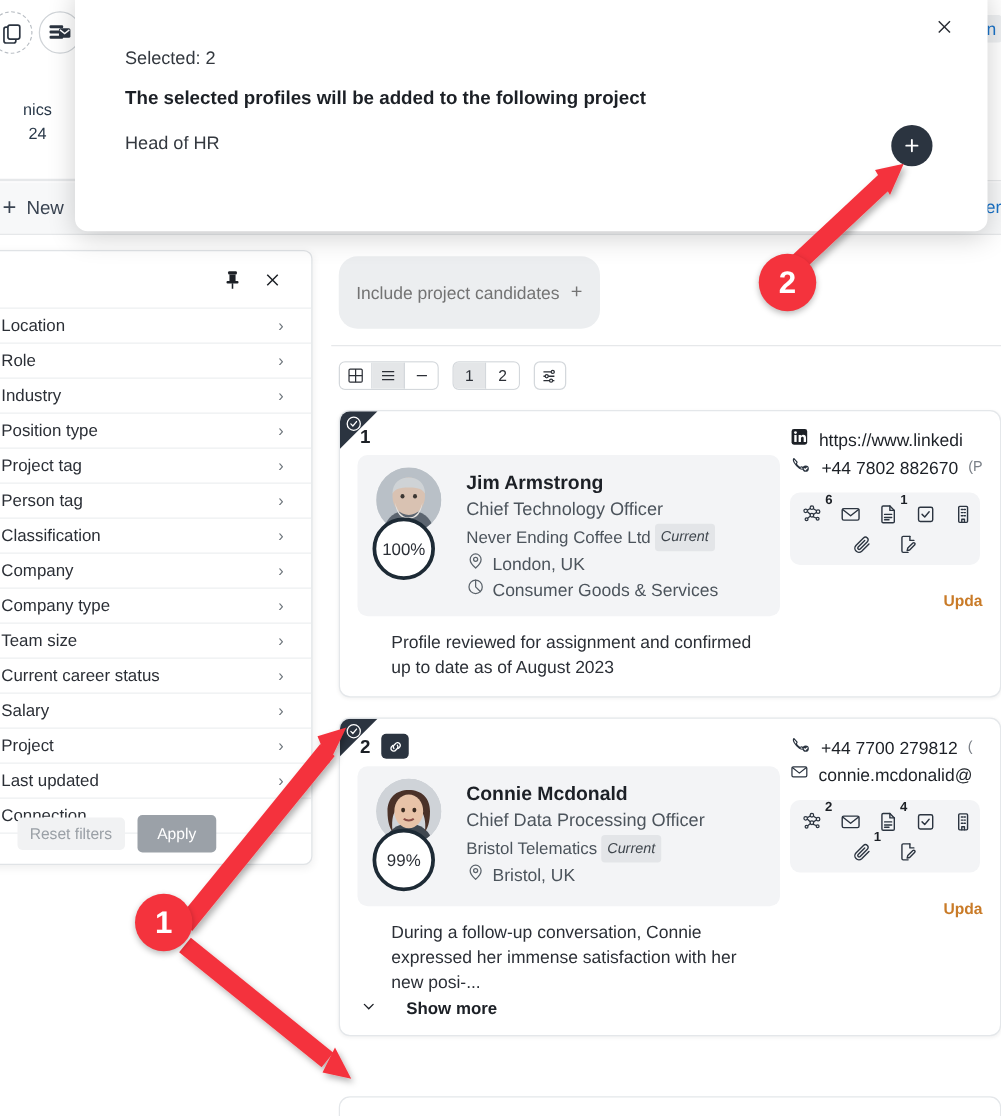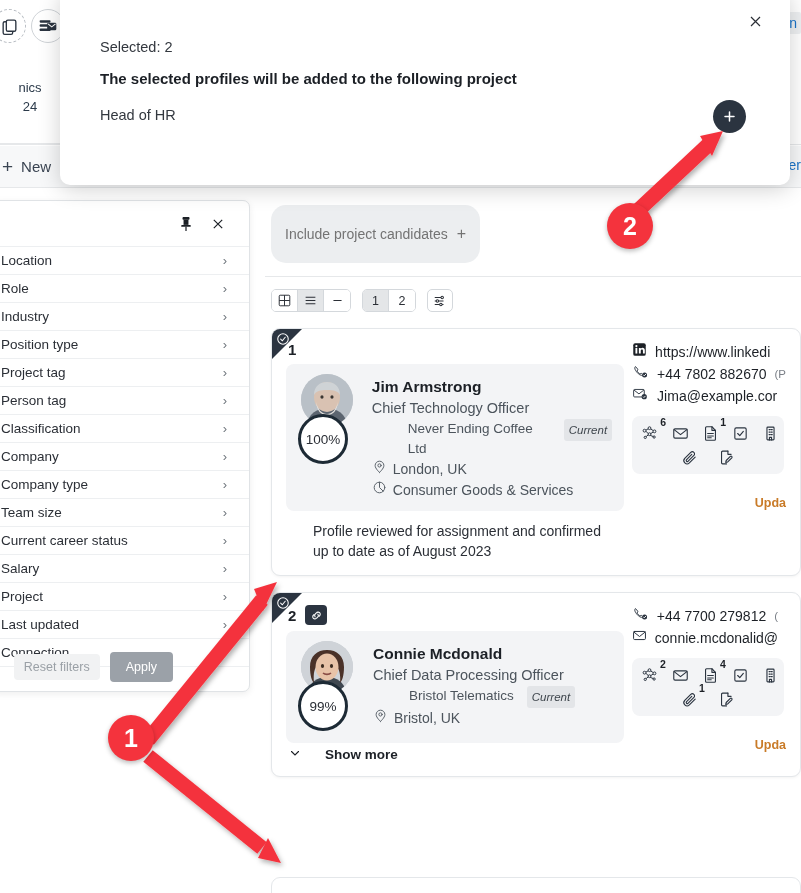--- a/index.html
+++ b/index.html
@@ -159,21 +159,21 @@
   .avatar { width: 52px; height: 52px; border-radius: 50%; overflow: hidden; background: #c7ccd1; position:absolute; left:3px; top:0; }
   .pct {
     position: absolute; left: 0px; top: 40px; width: 50px; height: 50px; border-radius: 50%;
     border: 3.5px solid #1d2a35; background: #fff;
     display: flex; align-items: center; justify-content: center;
     font-size: 13.5px; color: #2b2f36;
   }
   .person-info { padding-top: 2px; }
   .p-name { font-size: 15.5px; font-weight: 700; color: #1c2026; line-height: 22px; }
   .p-title { font-size: 14.5px; color: #4c545c; line-height: 21px; }
-  .p-company-row { display: flex; align-items: flex-start; gap: 13px; line-height: 20px; margin-left: 36px; }
+  .p-company-row { display: flex; align-items: center; gap: 3px; line-height: 20px; }
   .p-company { font-size: 13.5px; color: #4c545c; }
   .tag-current {
     font-size: 11.5px; font-style: italic; color: #3e454c;
     background: #e3e5e8; border-radius: 3px; padding: 1px 5px;
   }
   .p-meta { display: flex; align-items: center; gap: 6px; font-size: 14px; color: #4c545c; line-height: 21px; }
 
   .note { display: flex; gap: 9px; padding: 10px 0 0 3px; }
   .note-text { font-size: 14px; color: #2b2f36; line-height: 20px; max-width: 300px; }
   .show-more {
@@ -459,30 +459,20 @@
      </div>
               <div class="contact-line">
        <span><svg width="17" height="15" viewBox="0 0 26 24" fill="none" stroke="#2b3440" stroke-width="1.5" stroke-linecap="round" stroke-linejoin="round">
                     <path d="M4.5 4.5c-1 1-1 3 .5 5.5s4 5.5 6.5 7 4.5 1.5 5.5.5l-2.5-2.5-2.5 1c-1.5-1-3.5-3-4.5-4.5l1-2.5z"></path>
                     <circle cx="19.5" cy="17.5" r="4" fill="#2b3440" stroke="none"></circle>
                     <path d="M17.7 17.6l1.3 1.3 2.4-2.5" stroke="#fff" stroke-width="1.5"></path>
                   </svg></span>
        <span>+44 7802 882670</span>
        <span class="small">(P</span>
      </div>
-              <div class="contact-line">
-       <span><svg width="17" height="15" viewBox="0 0 26 24" fill="none" stroke="#2b3440" stroke-width="1.5" stroke-linejoin="round">
-                    <rect x="2" y="5.5" width="17" height="12" rx="1.6"></rect>
-                    <path d="M2.6 6.5L10.5 12.6 18.4 6.5"></path>
-                    <circle cx="19" cy="17" r="4.2" fill="#2b3440" stroke="none"></circle>
-                    <path d="M17.2 17.1l1.3 1.3 2.4-2.5" stroke="#fff" stroke-width="1.5" fill="none"></path>
-                  </svg></span>
-       <span>Jima@example.cor</span>
-       <span class="small"></span>
-     </div>
         <div class="act-box">
           <div class="act-row">
                   <span class="act">
                     <svg width="19" height="17" viewBox="0 0 24 24" fill="none" stroke="#2b3440" stroke-width="1.4">
                       <circle cx="5" cy="8" r="2"></circle>
                       <circle cx="12" cy="4.5" r="2"></circle>
                       <circle cx="12" cy="13" r="2"></circle>
                       <circle cx="19" cy="9" r="2"></circle>
                       <circle cx="18.5" cy="17" r="1.6"></circle>
                       <circle cx="6" cy="17.5" r="1.6"></circle>
@@ -581,20 +571,28 @@
 
             <div class="p-meta">
               <span><svg width="15" height="15" viewBox="0 0 24 24" fill="none" stroke="#5b636b" stroke-width="1.6" stroke-linecap="round" stroke-linejoin="round">
                         <path d="M12 21.5s7-6.1 7-11a7 7 0 1 0-14 0c0 4.9 7 11 7 11z"></path>
                         <circle cx="12" cy="10.3" r="2.6"></circle>
                       </svg></span>
               <span>Bristol, UK</span>
             </div>
           </div>
         </div>
+        <div class="note">
+          <span><svg width="15" height="15" viewBox="0 0 24 24" fill="none" stroke="#4a5man" stroke-width="1.6" stroke-linecap="round" stroke-linejoin="round">
+                    <path d="M14 2.5H6.5A1.5 1.5 0 0 0 5 4v16a1.5 1.5 0 0 0 1.5 1.5h11A1.5 1.5 0 0 0 19 20V7.5z"></path>
+                    <path d="M14 2.5V7.5H19"></path>
+                    <path d="M8 12h8M8 15.5h8"></path>
+                  </svg></span>
+          <span class="note-text">During a follow-up conversation, Connie expressed her immense satisfaction with her new posi-...</span>
+        </div>
         <div class="show-more">
          <span><svg width="12" height="12" viewBox="0 0 24 24" fill="none" stroke="#1c2026" stroke-width="2.2" stroke-linecap="round">
                     <path d="M5 9l7 7 7-7"></path>
                   </svg></span>
          <span>Show more</span>
        </div>
       </div>
       <div class="card-right">
         <div class="contact-line">
        <span><svg width="17" height="15" viewBox="0 0 26 24" fill="none" stroke="#2b3440" stroke-width="1.5" stroke-linecap="round" stroke-linejoin="round">

